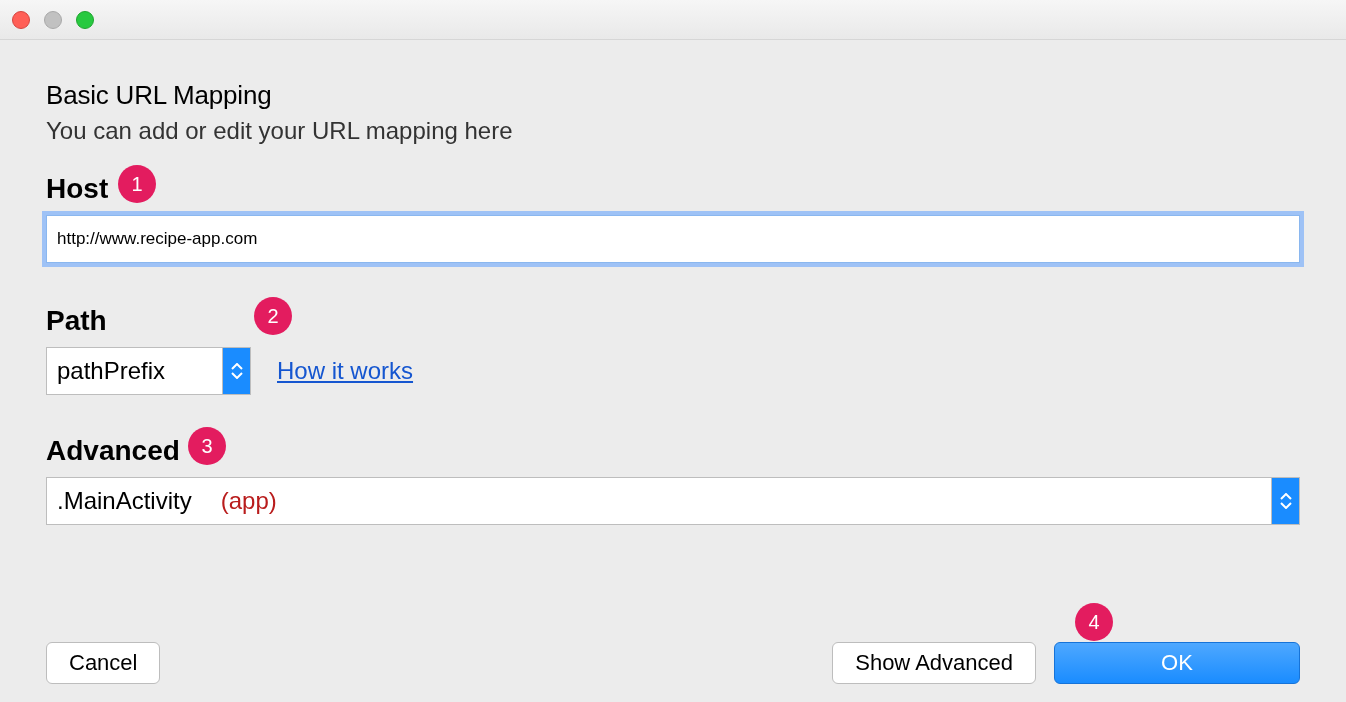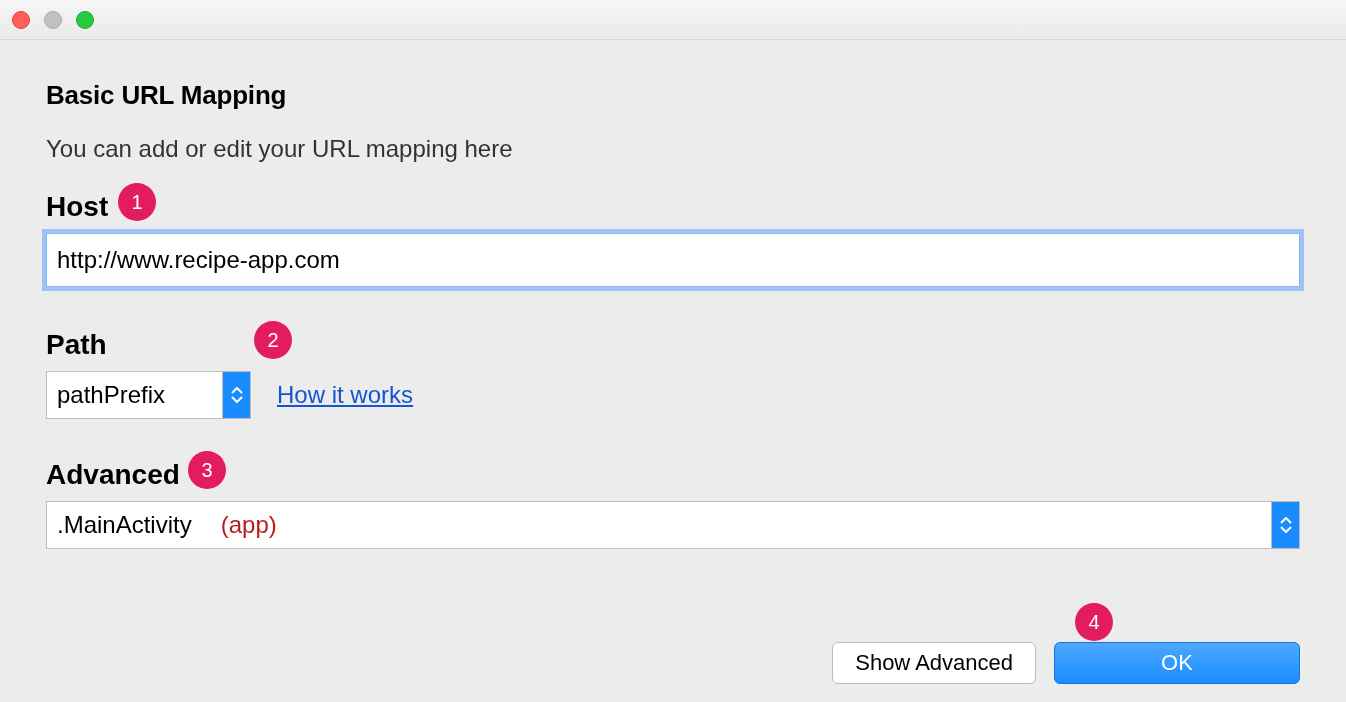--- a/index.html
+++ b/index.html
@@ -25,37 +25,37 @@
     position: absolute;
     left: 0; right: 0;
     text-align: center;
     font-size: 20px;
     color: #4a4a4a;
     pointer-events: none;
   }
 
   
   .content { padding: 40px 46px 0 46px; }
-  h2.heading { font-size: 26px; font-weight: 700; margin-bottom: 24px; letter-spacing: -0.2px; }
+  h2.heading { font-size: 26px; font-weight: 400; margin-bottom: 6px; letter-spacing: -0.2px; }
   .subheading { font-size: 24px; color: #333; margin-bottom: 28px; }
 
   .label { font-size: 28px; font-weight: 600; margin-bottom: 10px; display: block; }
   .row { display: flex; align-items: center; gap: 26px; margin-bottom: 28px; position: relative; }
 
   .callout {
     width: 38px; height: 38px; border-radius: 50%;
     background: #e31c5f; color: #fff; display: flex; align-items: center; justify-content: center;
     font-size: 20px; font-weight: 400;
     position: absolute;
   }
 
   input.textbox {
     width: 100%;
-    height: 54px;
-    font-size: 24px;
+    height: 48px;
+    font-size: 17px;
     padding: 6px 10px;
     border: 1px solid #bdbdbd;
     background: #fff;
     font-family: inherit;
   }
   input.textbox.focused {
     outline: none;
     box-shadow: 0 0 0 4px rgba(94,160,255,0.55);
     border-color: #8ab7ef;
   }
@@ -170,19 +170,20 @@
         <svg width="12" height="8" viewBox="0 0 12 8">
             <path d="M1 2 L6 7 L11 2" stroke="#fff" stroke-width="2" fill="none"></path>
           </svg>
       </span>
     </div>
   </div>
 
 </div>
 
 <div class="footer">
+  <button class="btn secondary">Cancel</button>
   <div class="spacer"></div>
   <button class="btn">Show Advanced</button>
   <button class="btn primary">
     <span>OK</span>
     <span class="callout" style="top:-40px; left:20px;">4</span>
   </button>
 </div>
 
 </body></html>

